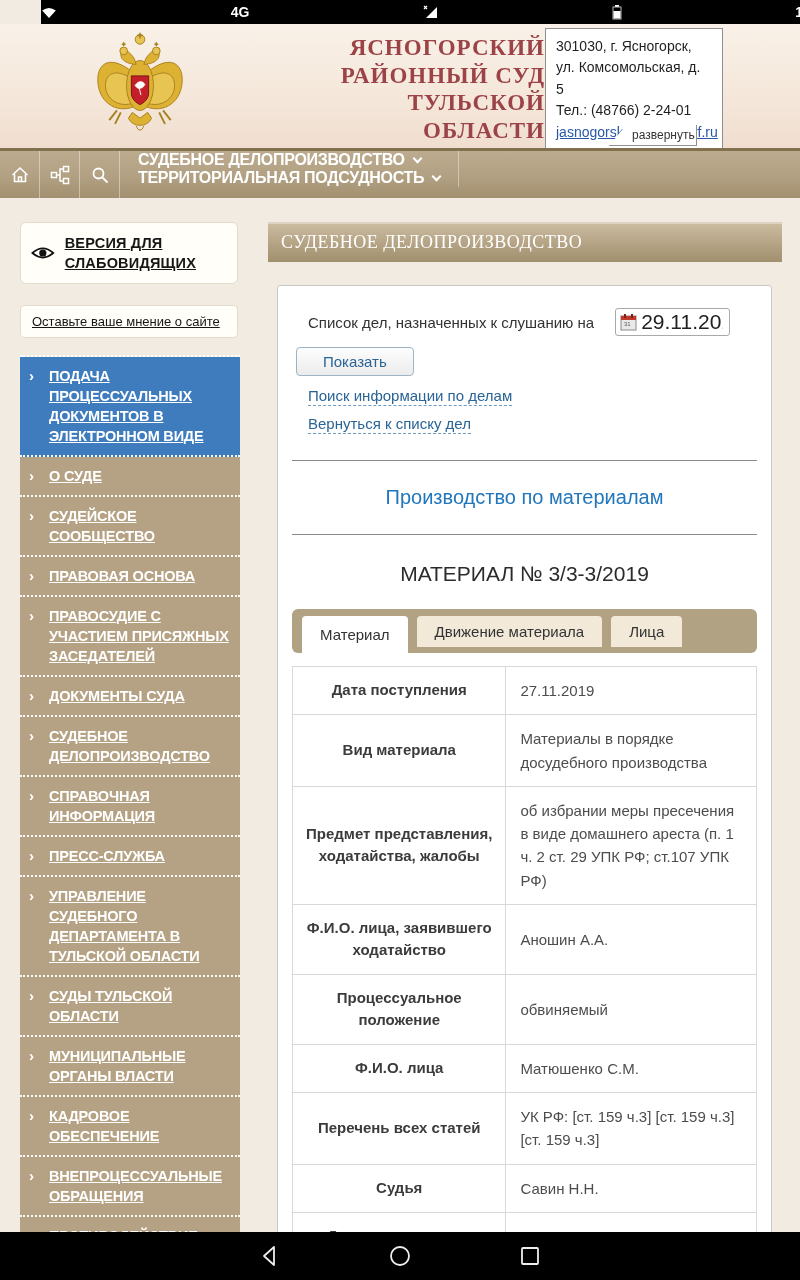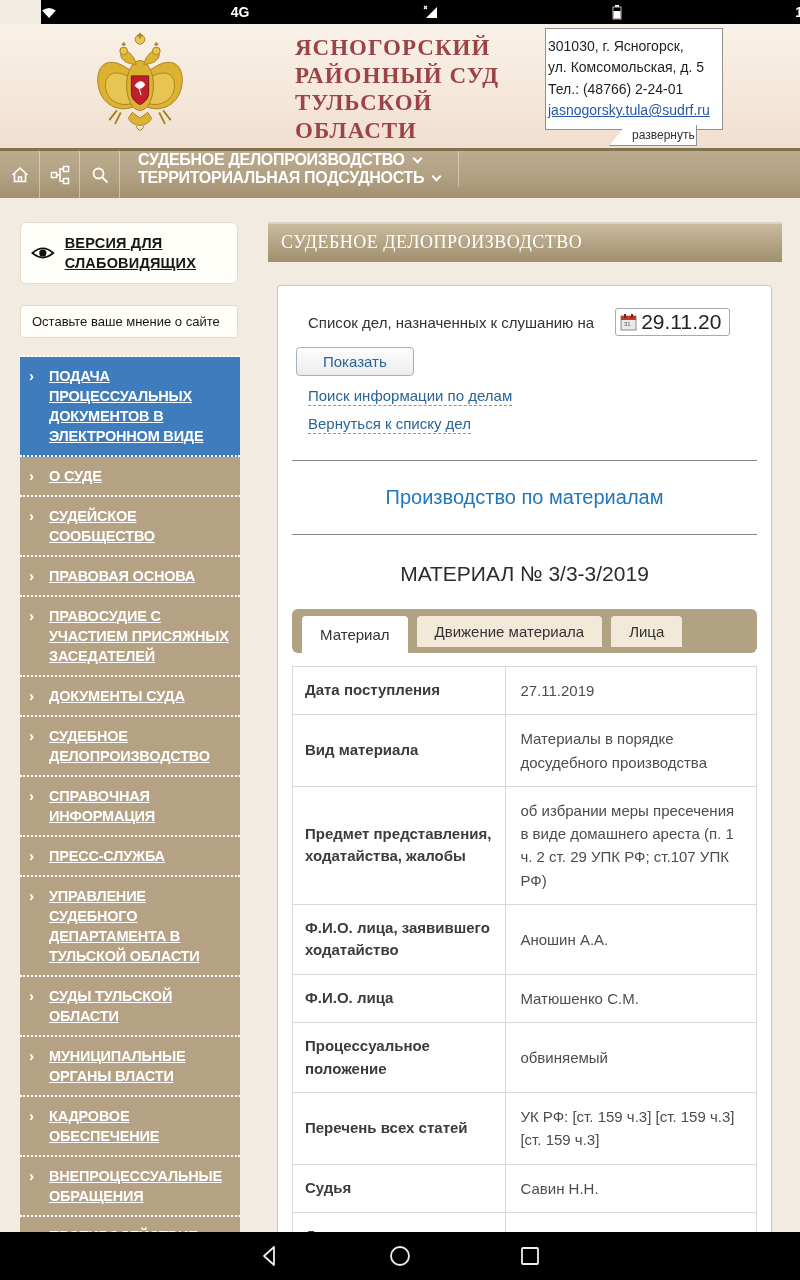--- a/index.html
+++ b/index.html
@@ -24,26 +24,26 @@
   
   .header{
     position:absolute; left:0; top:24px; width:800px; height:124px;
     background:linear-gradient(180deg,#f9f1e8 0%,#f5e8db 55%,#f0ded0 100%);
   }
   .coat-of-arms{ position:absolute; left:92px; top:4px; width:96px; height:114px; }
   .court-title{
     position:absolute; left:295px; top:10px; width:250px;
     font-family:"Liberation Serif", serif; font-weight:700;
     font-size:23px; line-height:1.2; letter-spacing:1px;
-    color:#9c4348; text-align:left;
+    color:#9c4348; text-align:right;
   }
   .contact-box{
     position:absolute; left:545px; top:4px; width:178px;
     background:#fff; border:1px solid #8f8f8f;
-    padding:7px 2px; font-size:14px; line-height:1.53; color:#1f1f1f;
+    padding:7px 10px; font-size:14px; line-height:1.53; color:#1f1f1f;
   }
   .contact-box .email{ color:#2757a8; text-decoration:underline; display:inline-block; }
   .expand-tab{
     position:absolute; left:609px; top:101px; width:88px; height:21px;
     background:#fff; border:1px solid #8f8f8f; border-top:none;
     clip-path:polygon(17px 0, 100% 0, 100% 100%, 0 100%);
     font-size:12px; color:#333; line-height:20px; padding-left:22px;
   }
 
   
@@ -75,21 +75,21 @@
     display:flex; align-items:center; gap:10px; padding:26px 10px; height:62px;
   }
   .a11y-box .a11y-label{
     font-size:14.5px; font-weight:700; color:#161616; line-height:1.38;
     text-decoration:underline; letter-spacing:.2px;
   }
   .feedback-box{
     margin-top:21px; background:#fffef9; border:1px solid #e3dccd; border-radius:4px;
     padding:8px 11px; font-size:13px; color:#161616;
   }
-  .feedback-box span{ }
+  .feedback-box span{ text-decoration:underline; }
   .side-menu{ margin-top:17px; width:220px; border-top:2px dotted rgba(255,255,255,.95); }
   .menu-item{
     display:flex; gap:8px; align-items:flex-start;
     background:#b5a284; padding:9px 8px 9px 9px;
     border-bottom:2px dotted rgba(255,255,255,.95);
     cursor:pointer;
   }
   .menu-item.active{ background:#3e7cbe; }
   .menu-item .chev{ color:#fff; font-size:15px; font-weight:700; line-height:20px; flex:0 0 12px; }
   .menu-item .menu-label{
@@ -141,21 +141,21 @@
     background:#b2a284; border-radius:6px; height:44px;
     display:flex; gap:9px; align-items:flex-start; padding:7px 0 0 10px;
   }
   .tab{
     display:flex; align-items:center; padding:0 18px; font-size:15px; color:#333;
     border-radius:4px 4px 0 0; cursor:pointer; height:31px; background:#f2e9d9;
   }
   .tab.active{ height:37px; background:#fff; }
   .detail-table{ width:100%; border-collapse:collapse; margin-top:13px; font-size:15px; }
   .detail-table th{
-    width:46%; text-align:left; font-weight:700; color:#3b3b3b;
+    width:46%; text-align:center; font-weight:700; color:#3b3b3b;
     padding:12px 12px; border:1px solid #d8d8d8; line-height:1.5; vertical-align:middle;
   }
   .detail-table td{
     color:#4d4d4d; padding:12px 14px; border:1px solid #d8d8d8;
     line-height:1.55; vertical-align:middle;
   }
 
   
   .android-bar{
     position:absolute; left:0; top:1232px; width:800px; height:48px; background:#000;
@@ -411,27 +411,27 @@
             <th>Предмет представления, ходатайства, жалобы</th>
             <td>об избрании меры пресечения в виде домашнего ареста (п. 1 ч. 2 ст. 29 УПК РФ; ст.107 УПК РФ)</td>
           </tr>
 
           <tr>
             <th>Ф.И.О. лица, заявившего ходатайство</th>
             <td>Аношин А.А.</td>
           </tr>
 
           <tr>
+            <th>Процессуальное положение</th>
+            <td>обвиняемый</td>
+          </tr>
+
+          <tr>
             <th>Ф.И.О. лица</th>
             <td>Матюшенко С.М.</td>
-          </tr>
-
-          <tr>
-            <th>Процессуальное положение</th>
-            <td>обвиняемый</td>
           </tr>
 
           <tr>
             <th>Перечень всех статей</th>
             <td>УК РФ: [ст. 159 ч.3] [ст. 159 ч.3] [ст. 159 ч.3]</td>
           </tr>
 
           <tr>
             <th>Судья</th>
             <td>Савин Н.Н.</td>

